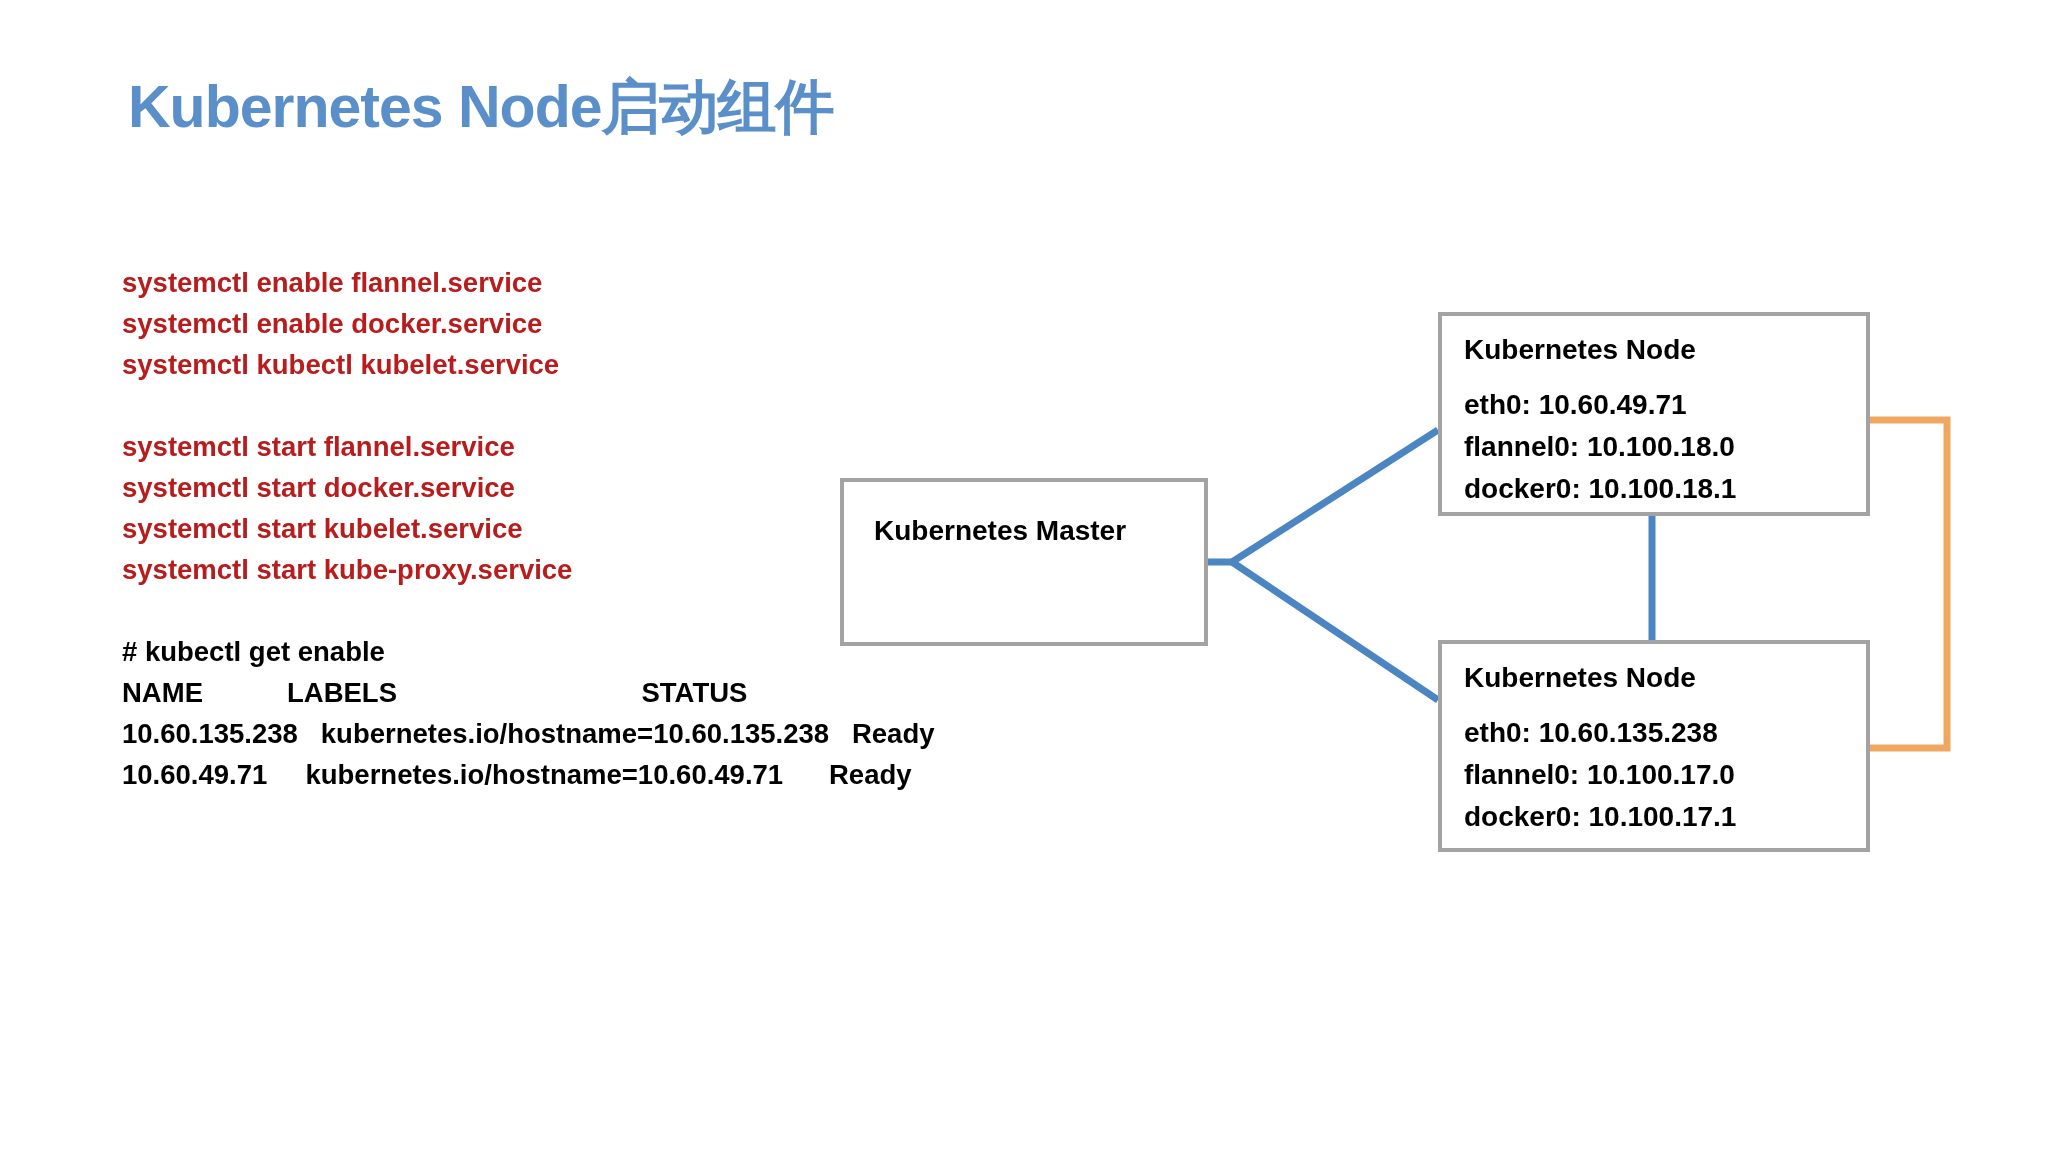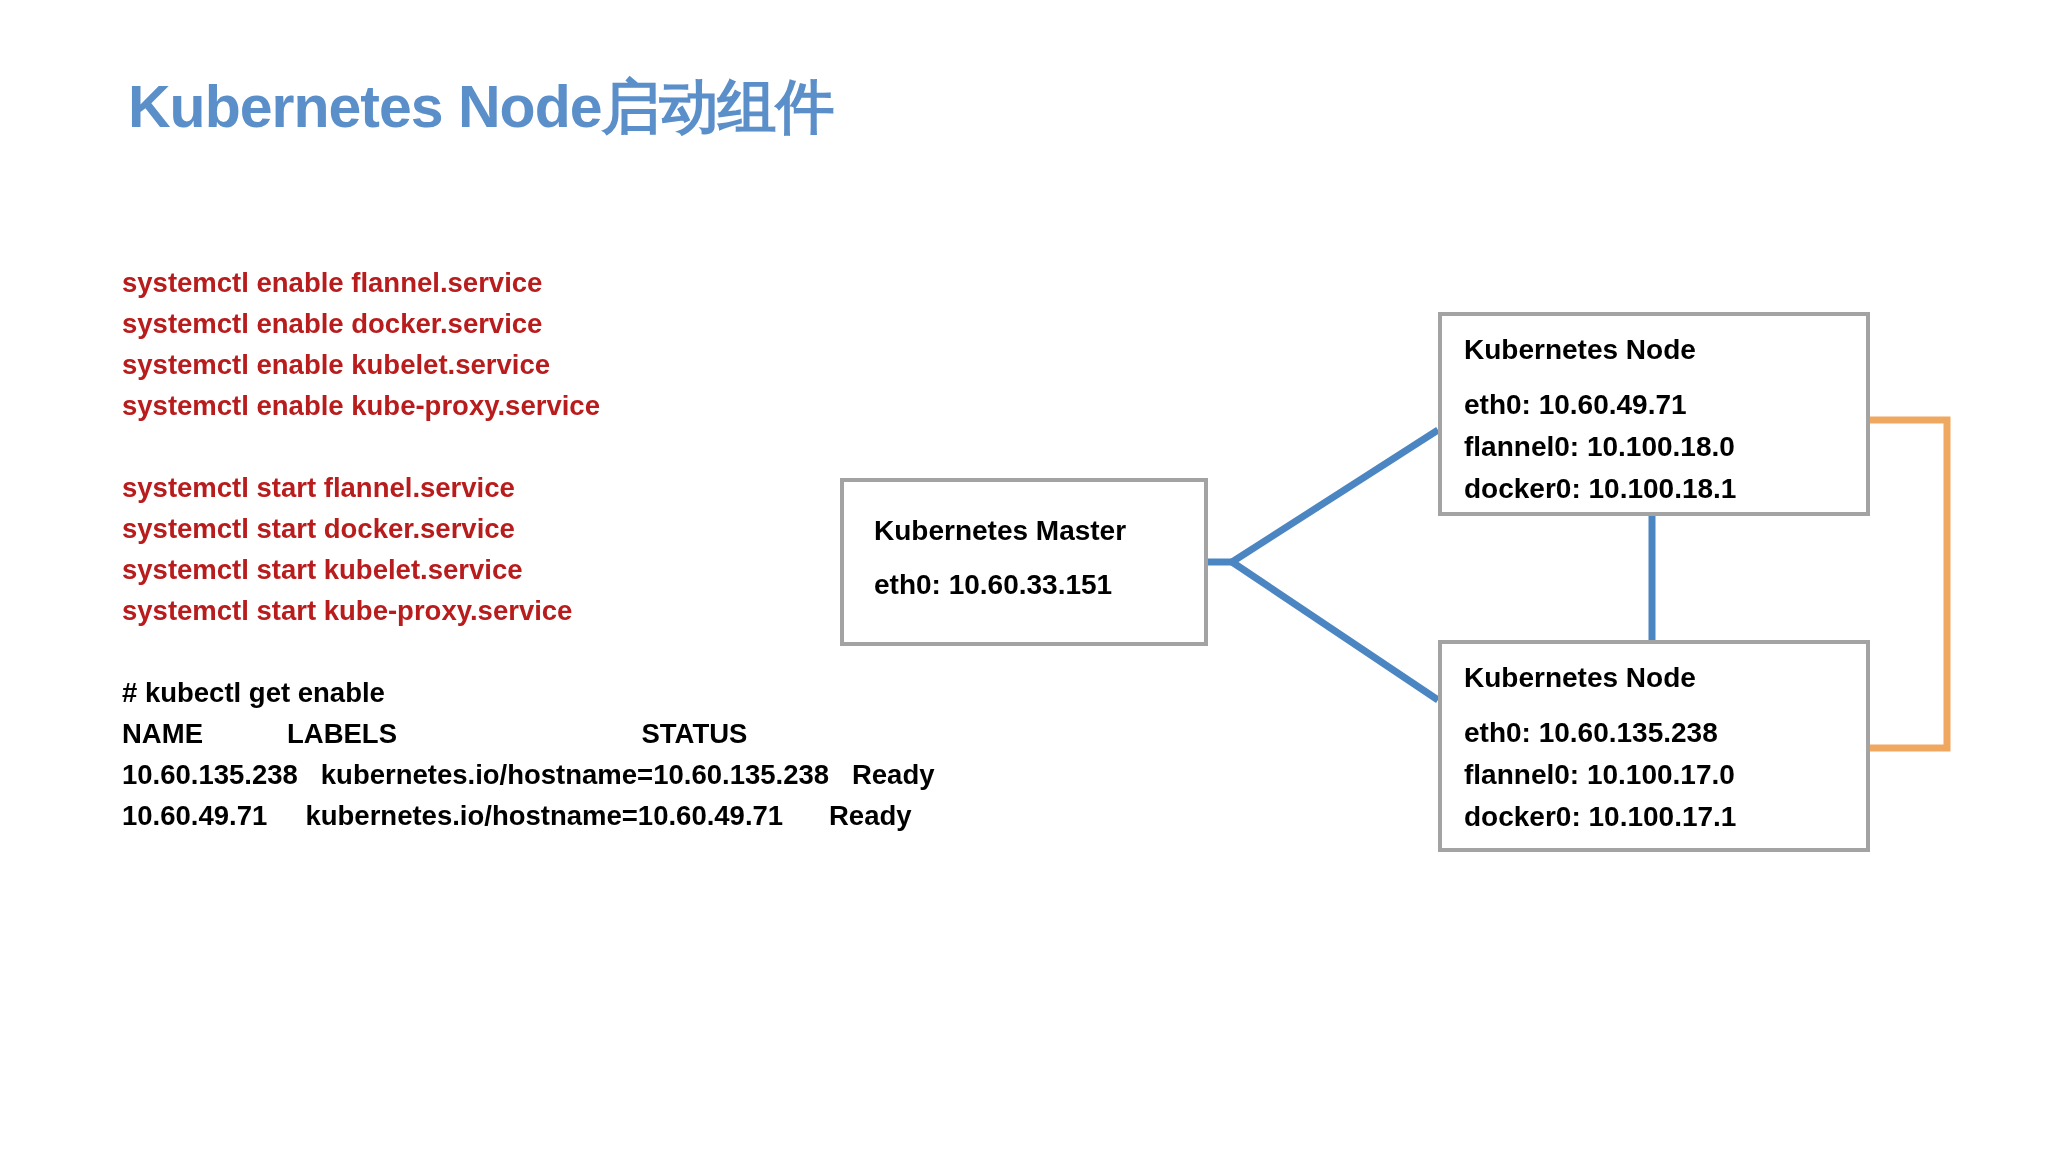--- a/index.html
+++ b/index.html
@@ -137,22 +137,21 @@
 <body>
 
 <div id="slide">
 
   <div id="slide-title">Kubernetes Node启动组件</div>
 
   <div id="code-column">
 
     <div class="code-line">systemctl enable flannel.service</div>
     <div class="code-line">systemctl enable docker.service</div>
-    <div class="code-line">systemctl enable kubelet.service</div>
-    <div class="code-line">systemctl enable kube-proxy.service</div>
+    <div class="code-line">systemctl kubectl kubelet.service</div>
 
     <div class="code-gap"></div>
 
     <div class="code-line">systemctl start flannel.service</div>
     <div class="code-line">systemctl start docker.service</div>
     <div class="code-line">systemctl start kubelet.service</div>
     <div class="code-line">systemctl start kube-proxy.service</div>
 
     <div class="code-gap"></div>
 
@@ -171,21 +170,20 @@
 
     <line x1="1232" y1="562" x2="1438" y2="700" stroke="#4b86c2" stroke-width="7"></line>
 
     <line x1="1652" y1="516" x2="1652" y2="640" stroke="#4b86c2" stroke-width="7"></line>
 
     <polyline points="1870,420 1947,420 1947,748 1870,748" fill="none" stroke="#f0a860" stroke-width="7"></polyline>
   </svg>
 
   <div class="node-box" id="master-box">
     <div class="box-title">Kubernetes Master</div>
-    <div class="box-line">eth0: 10.60.33.151</div>
   </div>
 
   <div class="node-box" id="node-top-box">
     <div class="box-title node-heading">Kubernetes Node</div>
     <div class="box-body">
       <div class="box-line">eth0: 10.60.49.71</div>
       <div class="box-line">flannel0: 10.100.18.0</div>
       <div class="box-line">docker0: 10.100.18.1</div>
     </div>
   </div>

